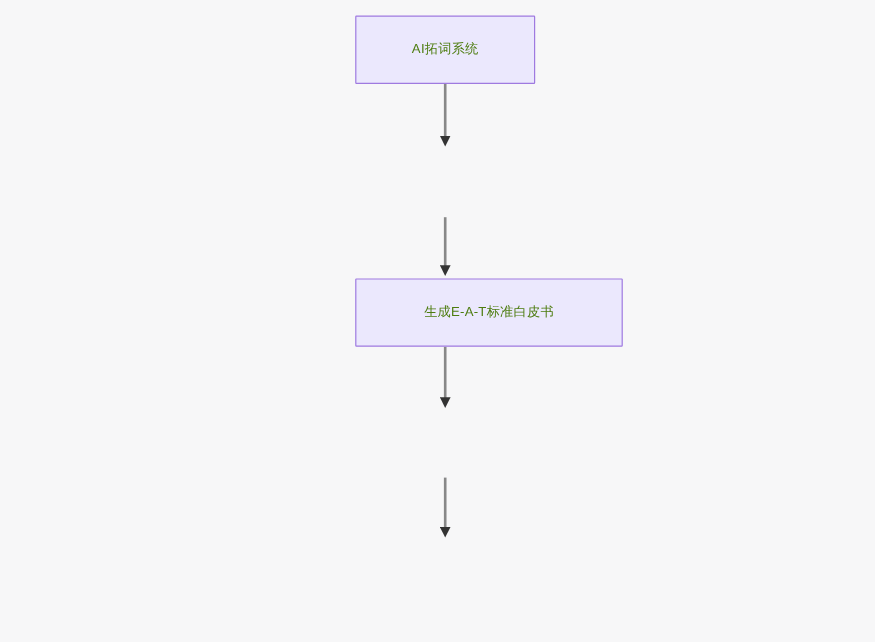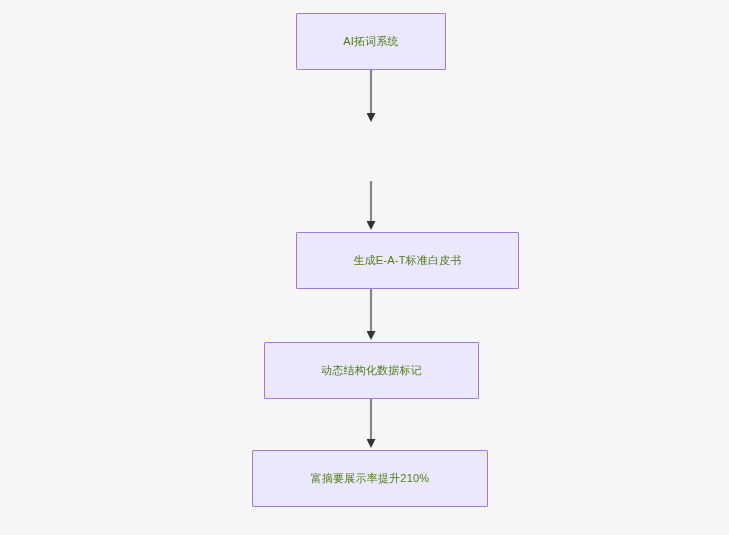--- a/index.html
+++ b/index.html
@@ -73,21 +73,15 @@
 
   <div class="node" style="left:296px; top:13px; width:150px; height:57px;">
     <span class="node-label">AI拓词系统</span>
   </div>
 
 
   <div class="node" style="left:260px; top:232px; width:223px; height:57px;margin-left:36px;">
     <span class="node-label">生成E-A-T标准白皮书</span>
   </div>
 
-  <div class="node" style="left:264px; top:342px; width:215px; height:57px;">
-    <span class="node-label">动态结构化数据标记</span>
-  </div>
 
-  <div class="node" style="left:252px; top:450px; width:236px; height:57px;">
-    <span class="node-label">富摘要展示率提升210%</span>
-  </div>
 
 </div>
 
 </body></html>

